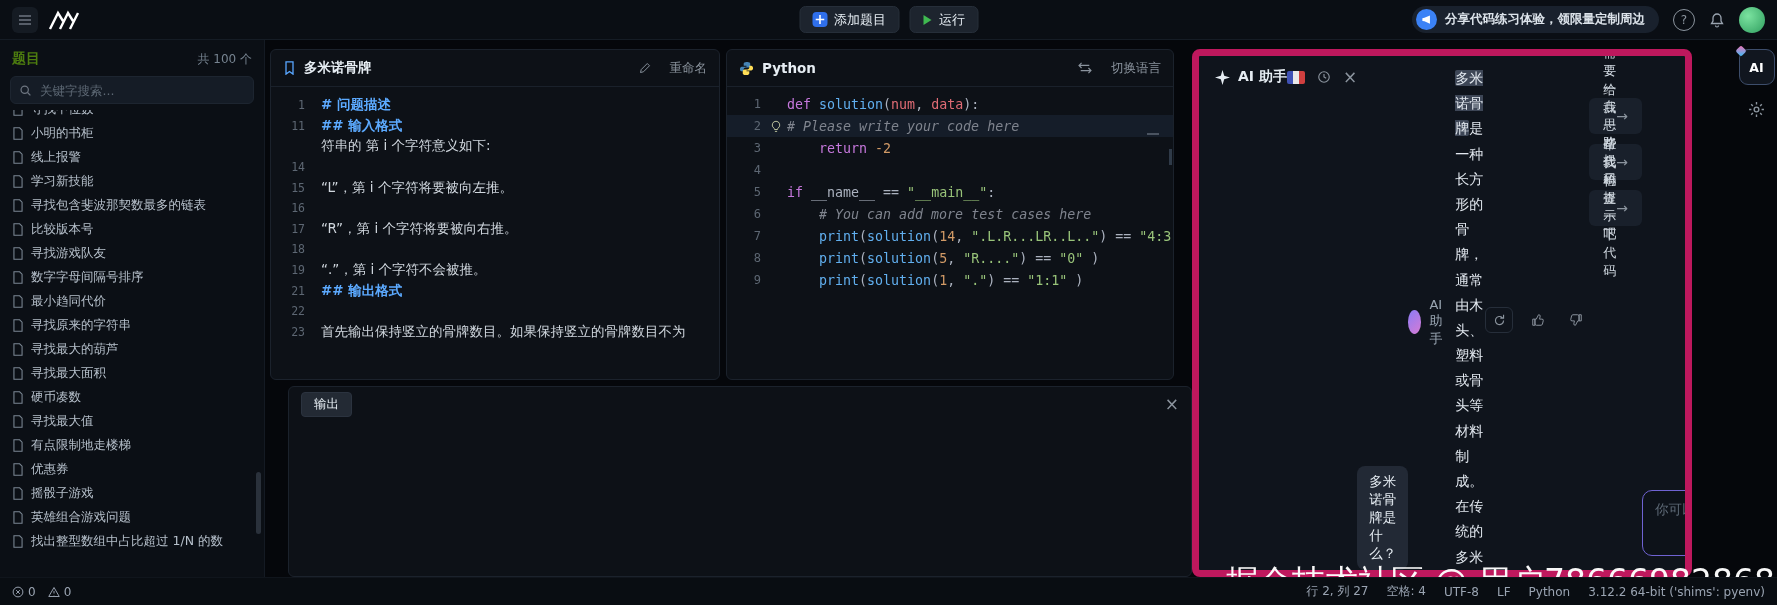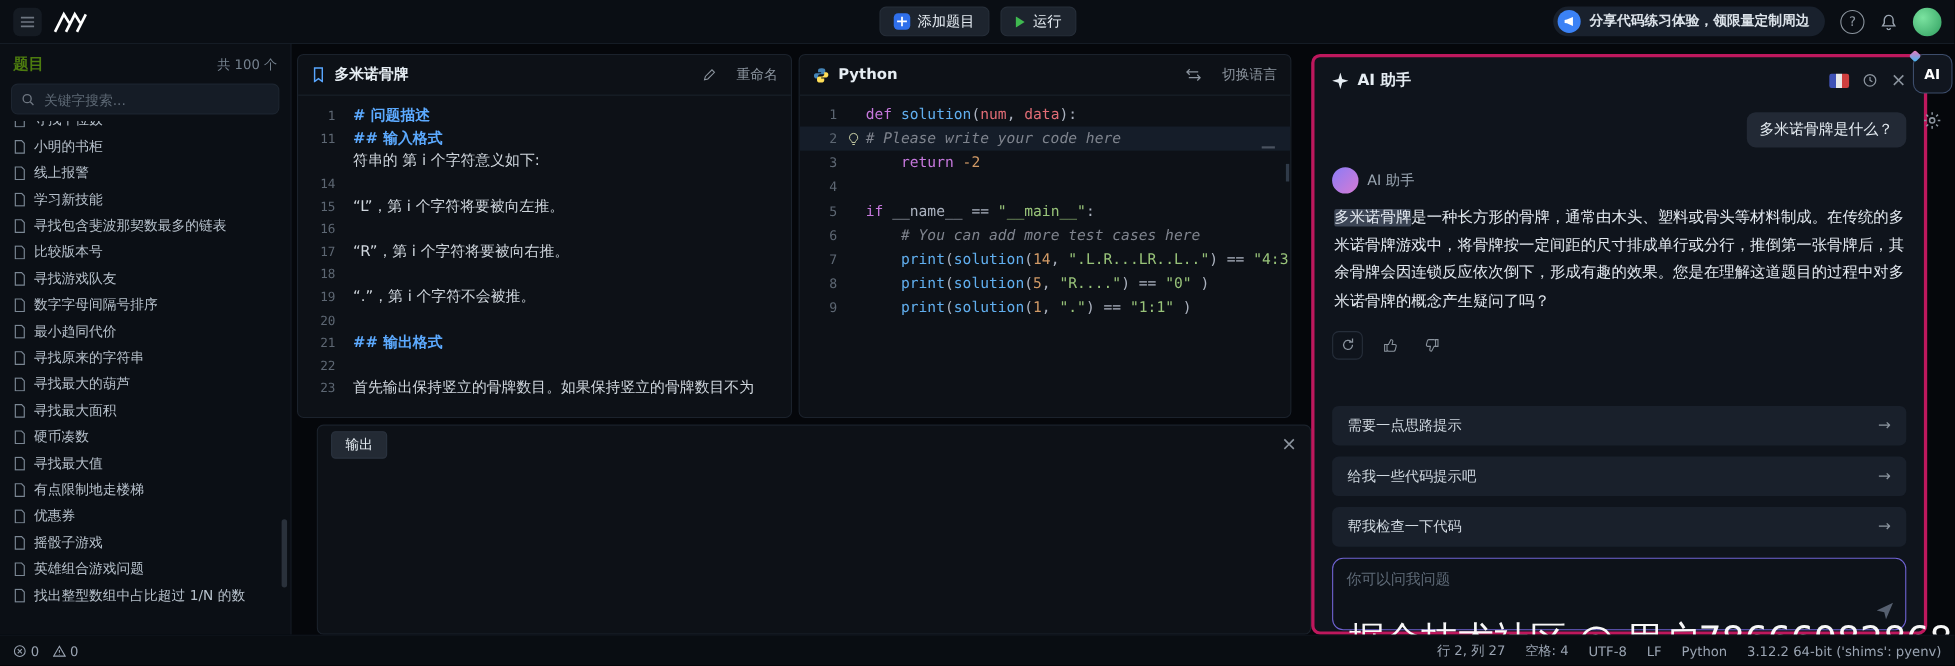--- a/index.html
+++ b/index.html
@@ -68,22 +68,22 @@
   .fold-dash{position:absolute;top:46px;right:14px;width:12px;height:2px;background:#4a5360;}
   .ruler{position:absolute;top:62px;right:1px;width:3px;height:16px;background:#2f3a48;}
 
   
   .output-panel{left:270px;top:386px;width:904px;height:191px;margin-left:18px;}
   .out-head{height:34px;display:flex;align-items:center;padding:0 12px;}
   .out-chip{background:#232a34;border:1px solid #2b333f;border-radius:4px;padding:3px 12px;font-size:12.5px;color:#e6edf3;cursor:pointer;}
   .out-close{margin-left:auto;color:#8b949e;font-size:17px;line-height:1;cursor:pointer;}
 
   
-  .ai-panel{position:absolute;left:1192px;top:49px;width:560px;height:528px;background:#0f141c;border:3px solid #be185d;
-            border-radius:8px;box-sizing:border-box;display:flex;flex-direction:column;padding:0 16px;overflow:hidden;}
+  .ai-panel{position:absolute;left:1192px;top:49px;width:500px;height:528px;background:#0f141c;border:7px solid #be185d;
+            border-radius:8px;box-sizing:border-box;display:flex;flex-direction:row;padding:0 16px;overflow:hidden;}
   .ai-head{height:42px;display:flex;align-items:center;flex:none;}
   .ai-title{display:flex;align-items:center;gap:8px;font-size:14px;font-weight:700;color:#e6edf3;}
   .ai-head-icons{margin-left:auto;display:flex;align-items:center;gap:12px;}
   .flag-ic{width:18px;height:13px;border-radius:2px;background:linear-gradient(90deg,#3f51b5 0 33%,#e8e8e8 33% 66%,#cf3f3f 66% 100%);cursor:pointer;}
   .ai-close{color:#8b949e;font-size:17px;line-height:1;cursor:pointer;}
   .user-bubble{align-self:flex-end;margin-top:8px;background:#222935;border-radius:8px;padding:7px 12px;
                font-size:13.5px;color:#e6edf3;max-width:70%;}
   .asst-row{display:flex;align-items:center;gap:8px;margin-top:18px;}
   .asst-avatar{width:24px;height:24px;border-radius:50%;background:linear-gradient(135deg,#8b7cf6,#d67bd4);}
   .asst-name{font-size:13px;color:#9aa6b2;}
@@ -391,24 +391,20 @@
         <div class="prow">
           <span class="pnum">18</span>
           <span class="ptext"></span>
         </div>
 
         <div class="prow">
           <span class="pnum">19</span>
           <span class="ptext">“.”，第 i 个字符不会被推。</span>
         </div>
 
-        <div class="prow">
-          <span class="pnum">20</span>
-          <span class="ptext"></span>
-        </div>
 
         <div class="prow">
           <span class="pnum">21</span>
           <span class="ptext md-h">## 输出格式</span>
         </div>
 
         <div class="prow">
           <span class="pnum">22</span>
           <span class="ptext"></span>
         </div>

